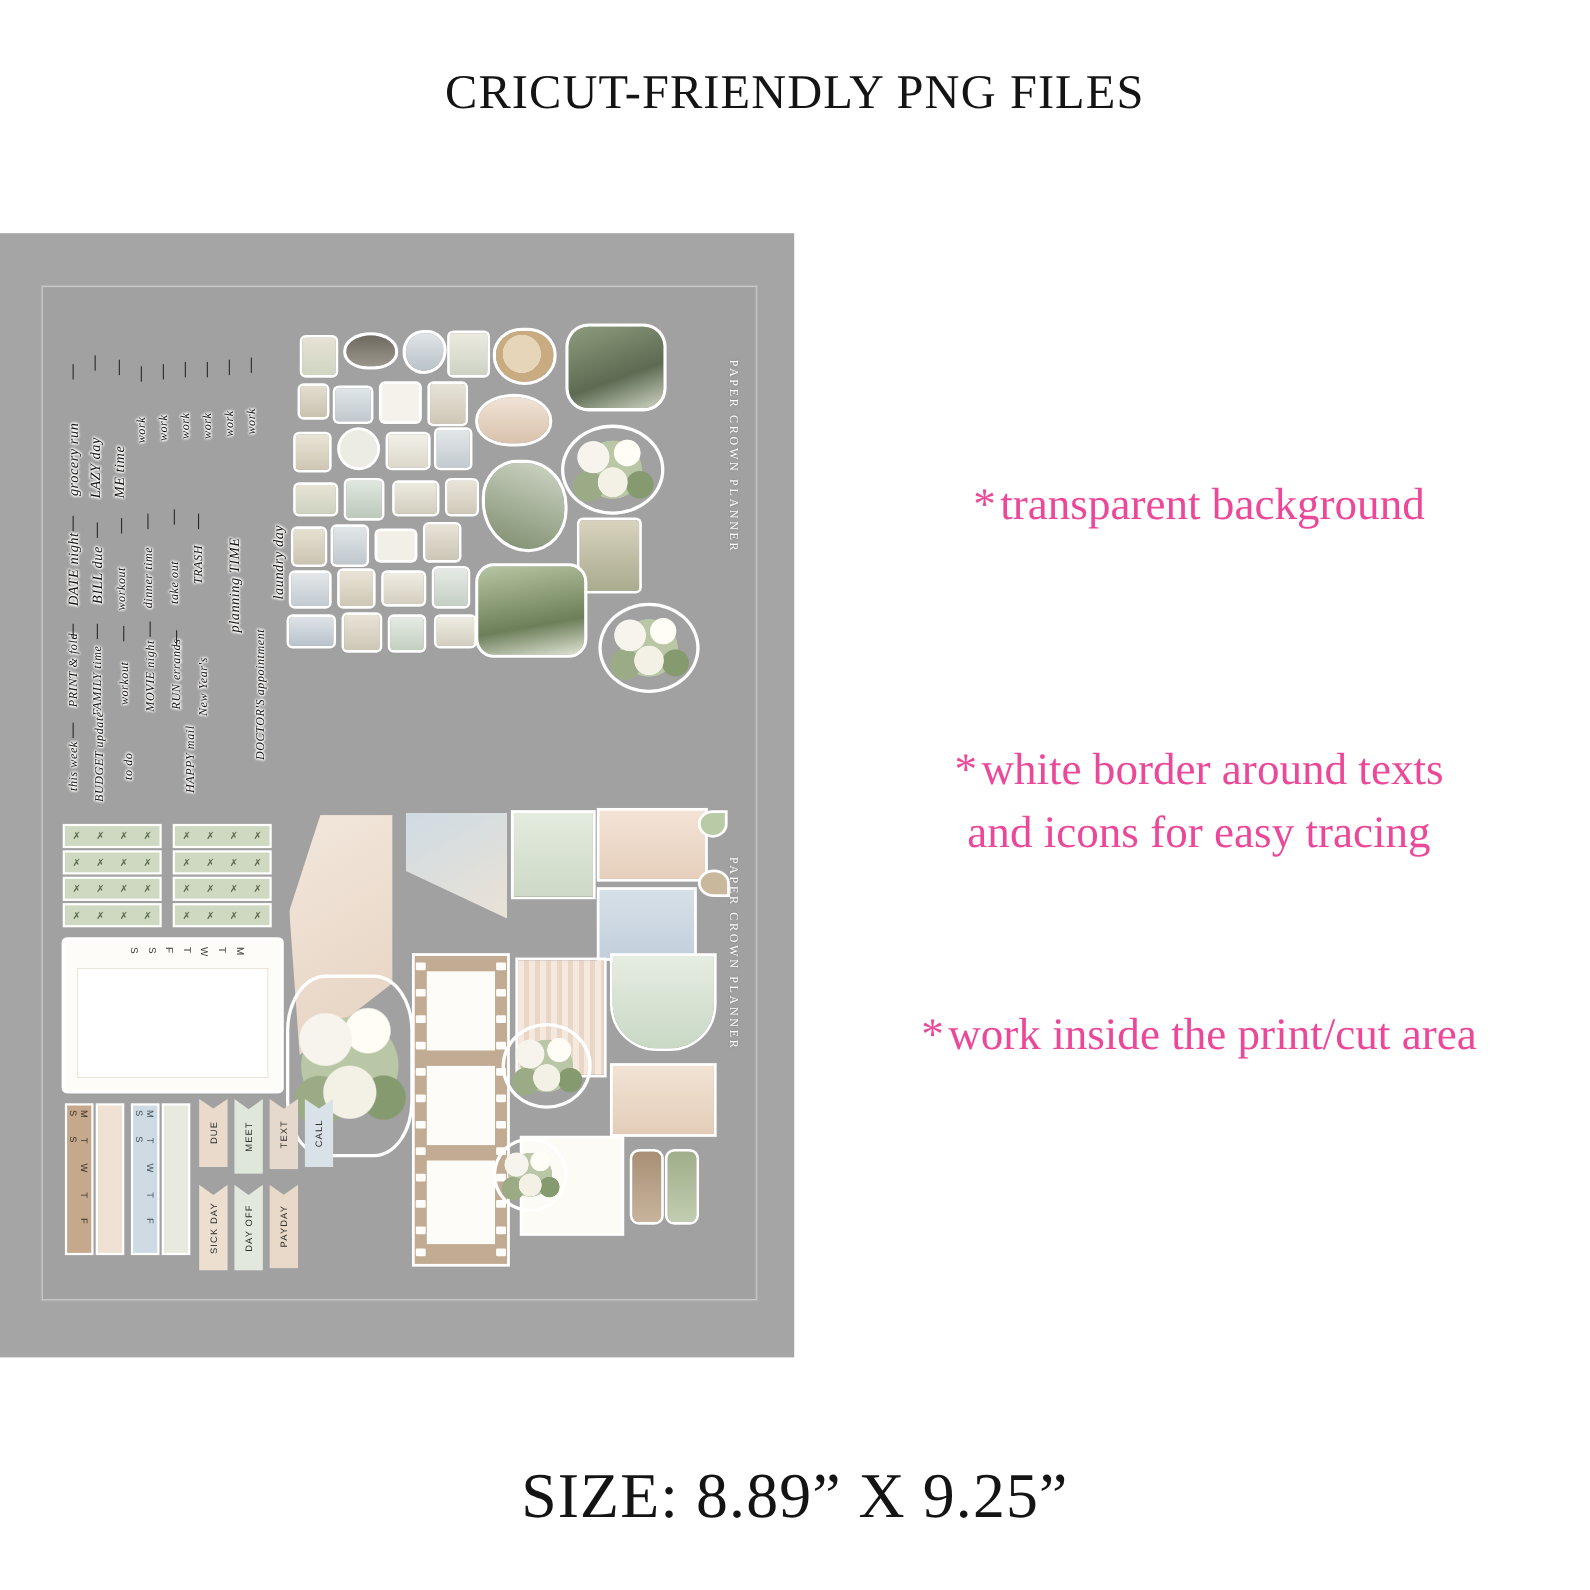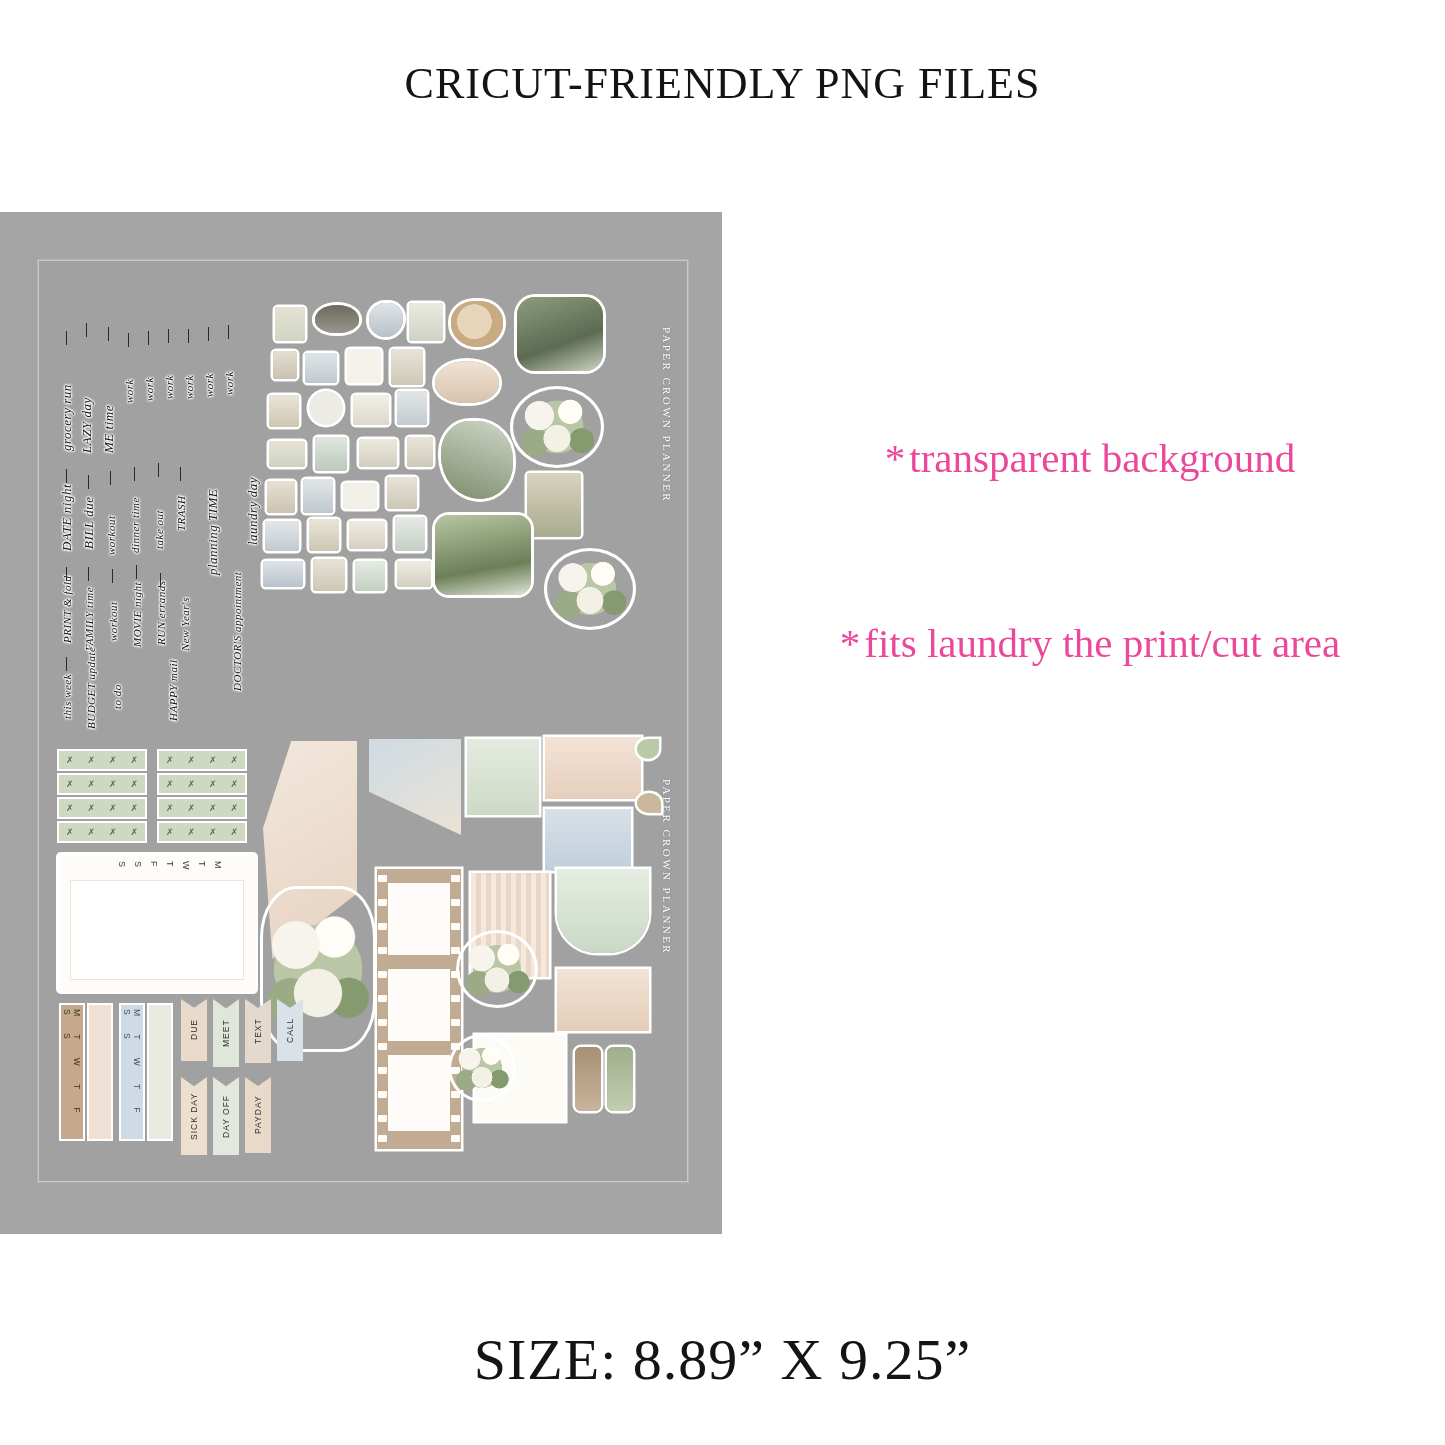--- a/index.html
+++ b/index.html
@@ -453,18 +453,22 @@
       </div>
 
     </div>
   </div>
 </div>
 
 <div class="features">
   <div class="feature">
     <span class="star">*</span><span>transparent background</span>
   </div>
+  <div class="feature" style="white-space:pre-line;">
+    <span class="star">*</span><span>white border around texts
+and icons for easy tracing</span>
+  </div>
   <div class="feature">
-    <span class="star">*</span><span>fits laundry the print/cut area</span>
+    <span class="star">*</span><span>work inside the print/cut area</span>
   </div>
 </div>
 
 <div class="page-footer">SIZE: 8.89” X 9.25”</div>
 
 </body></html>

